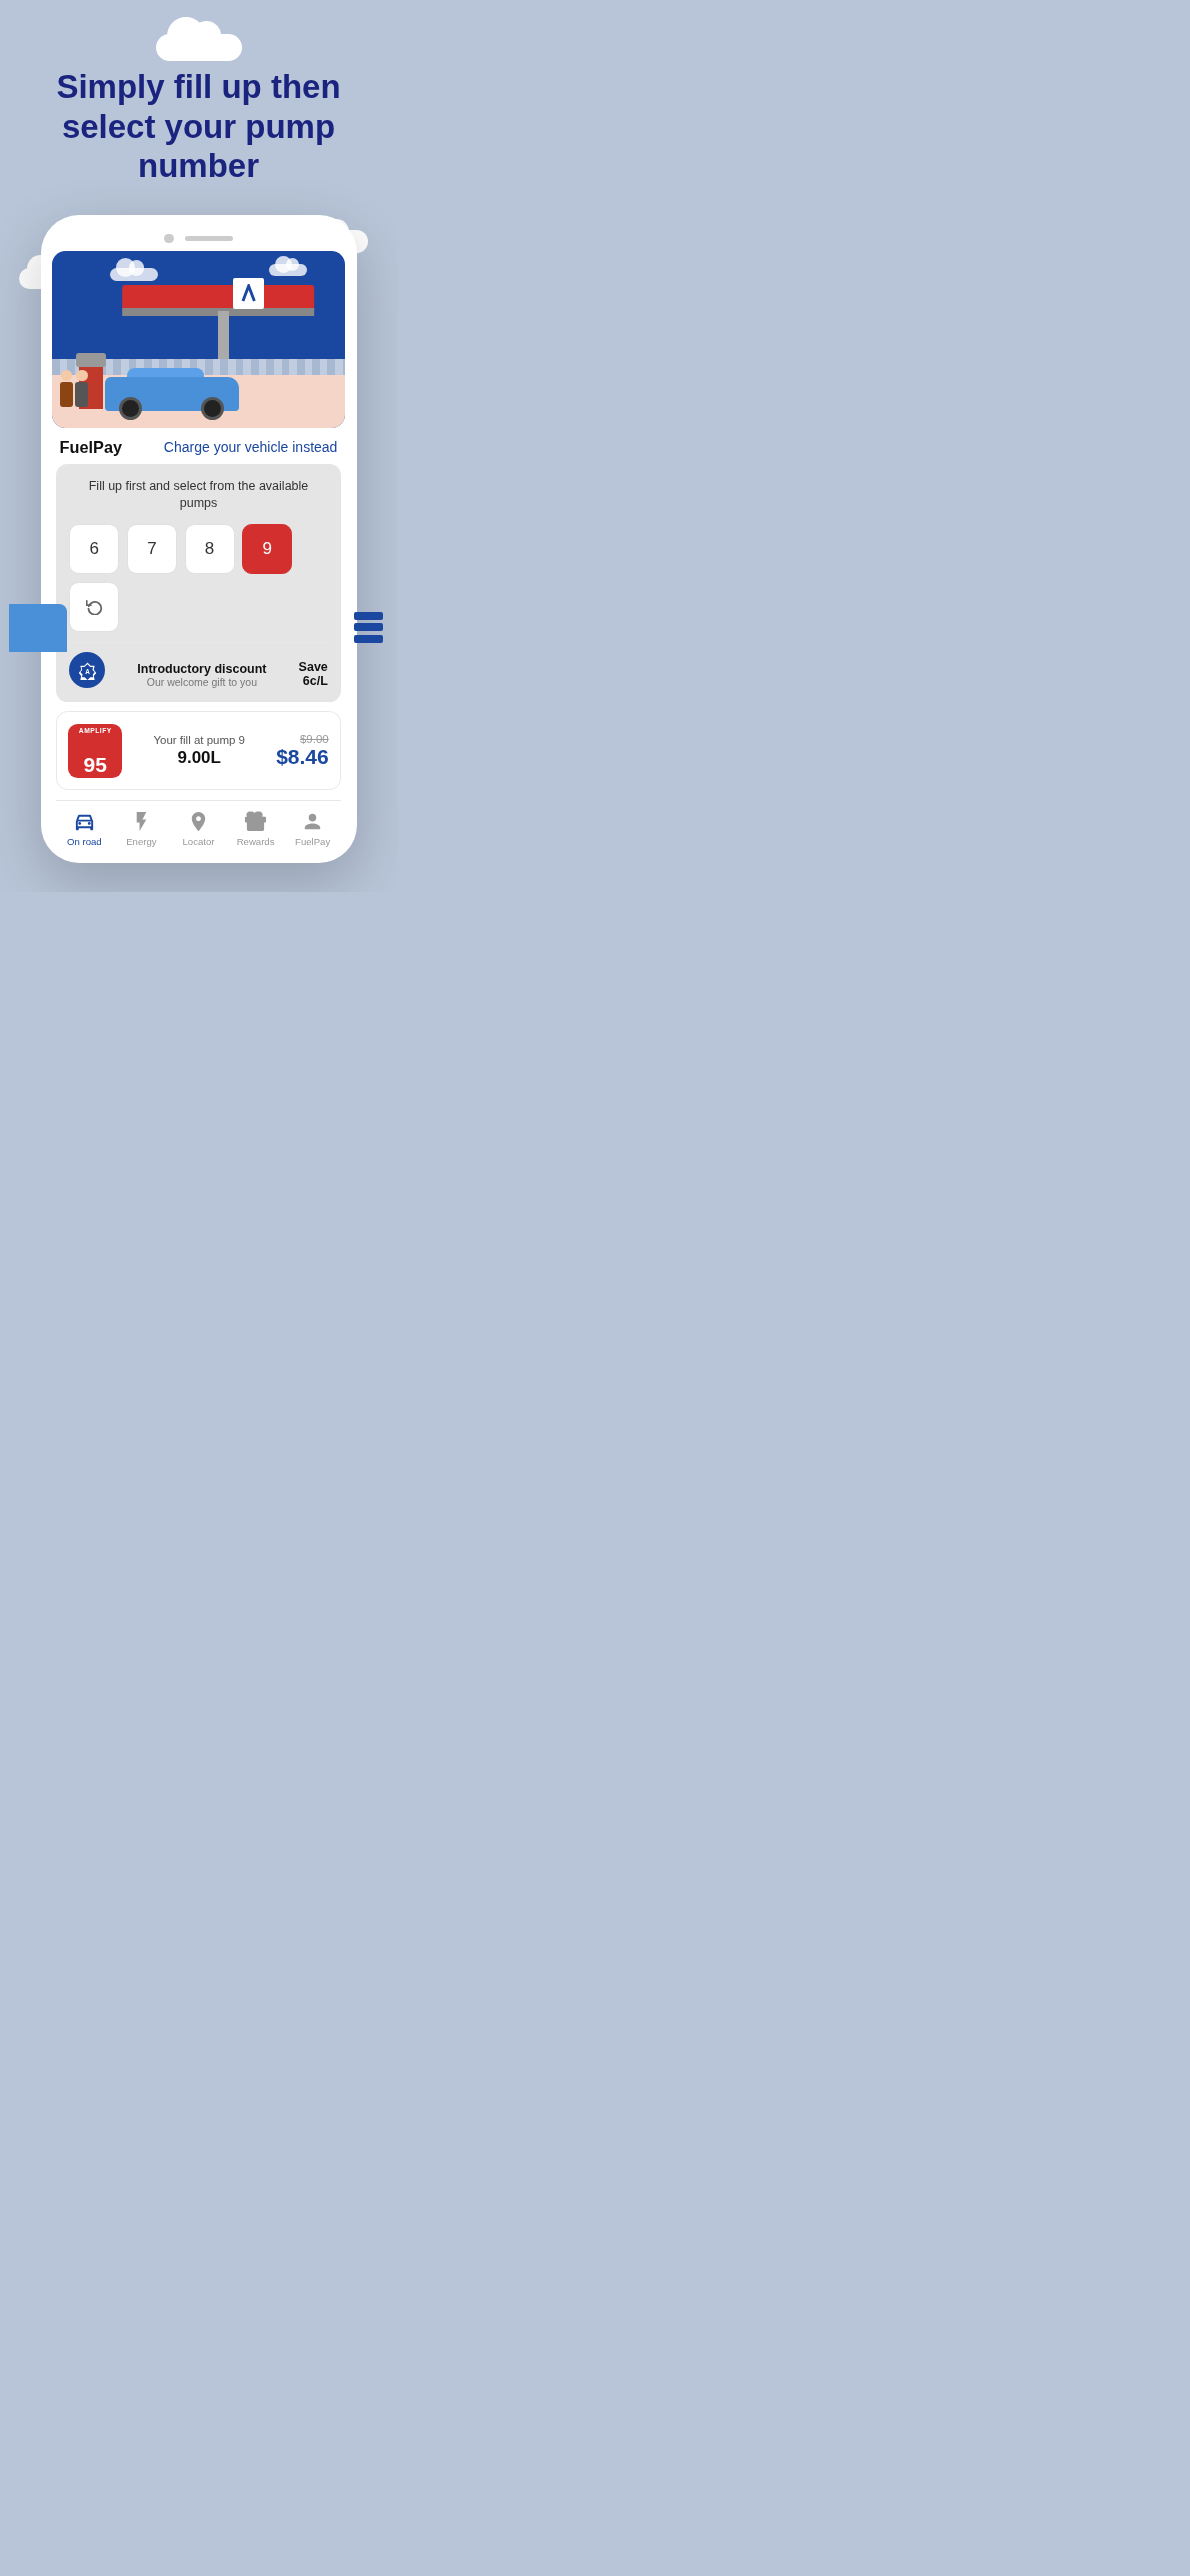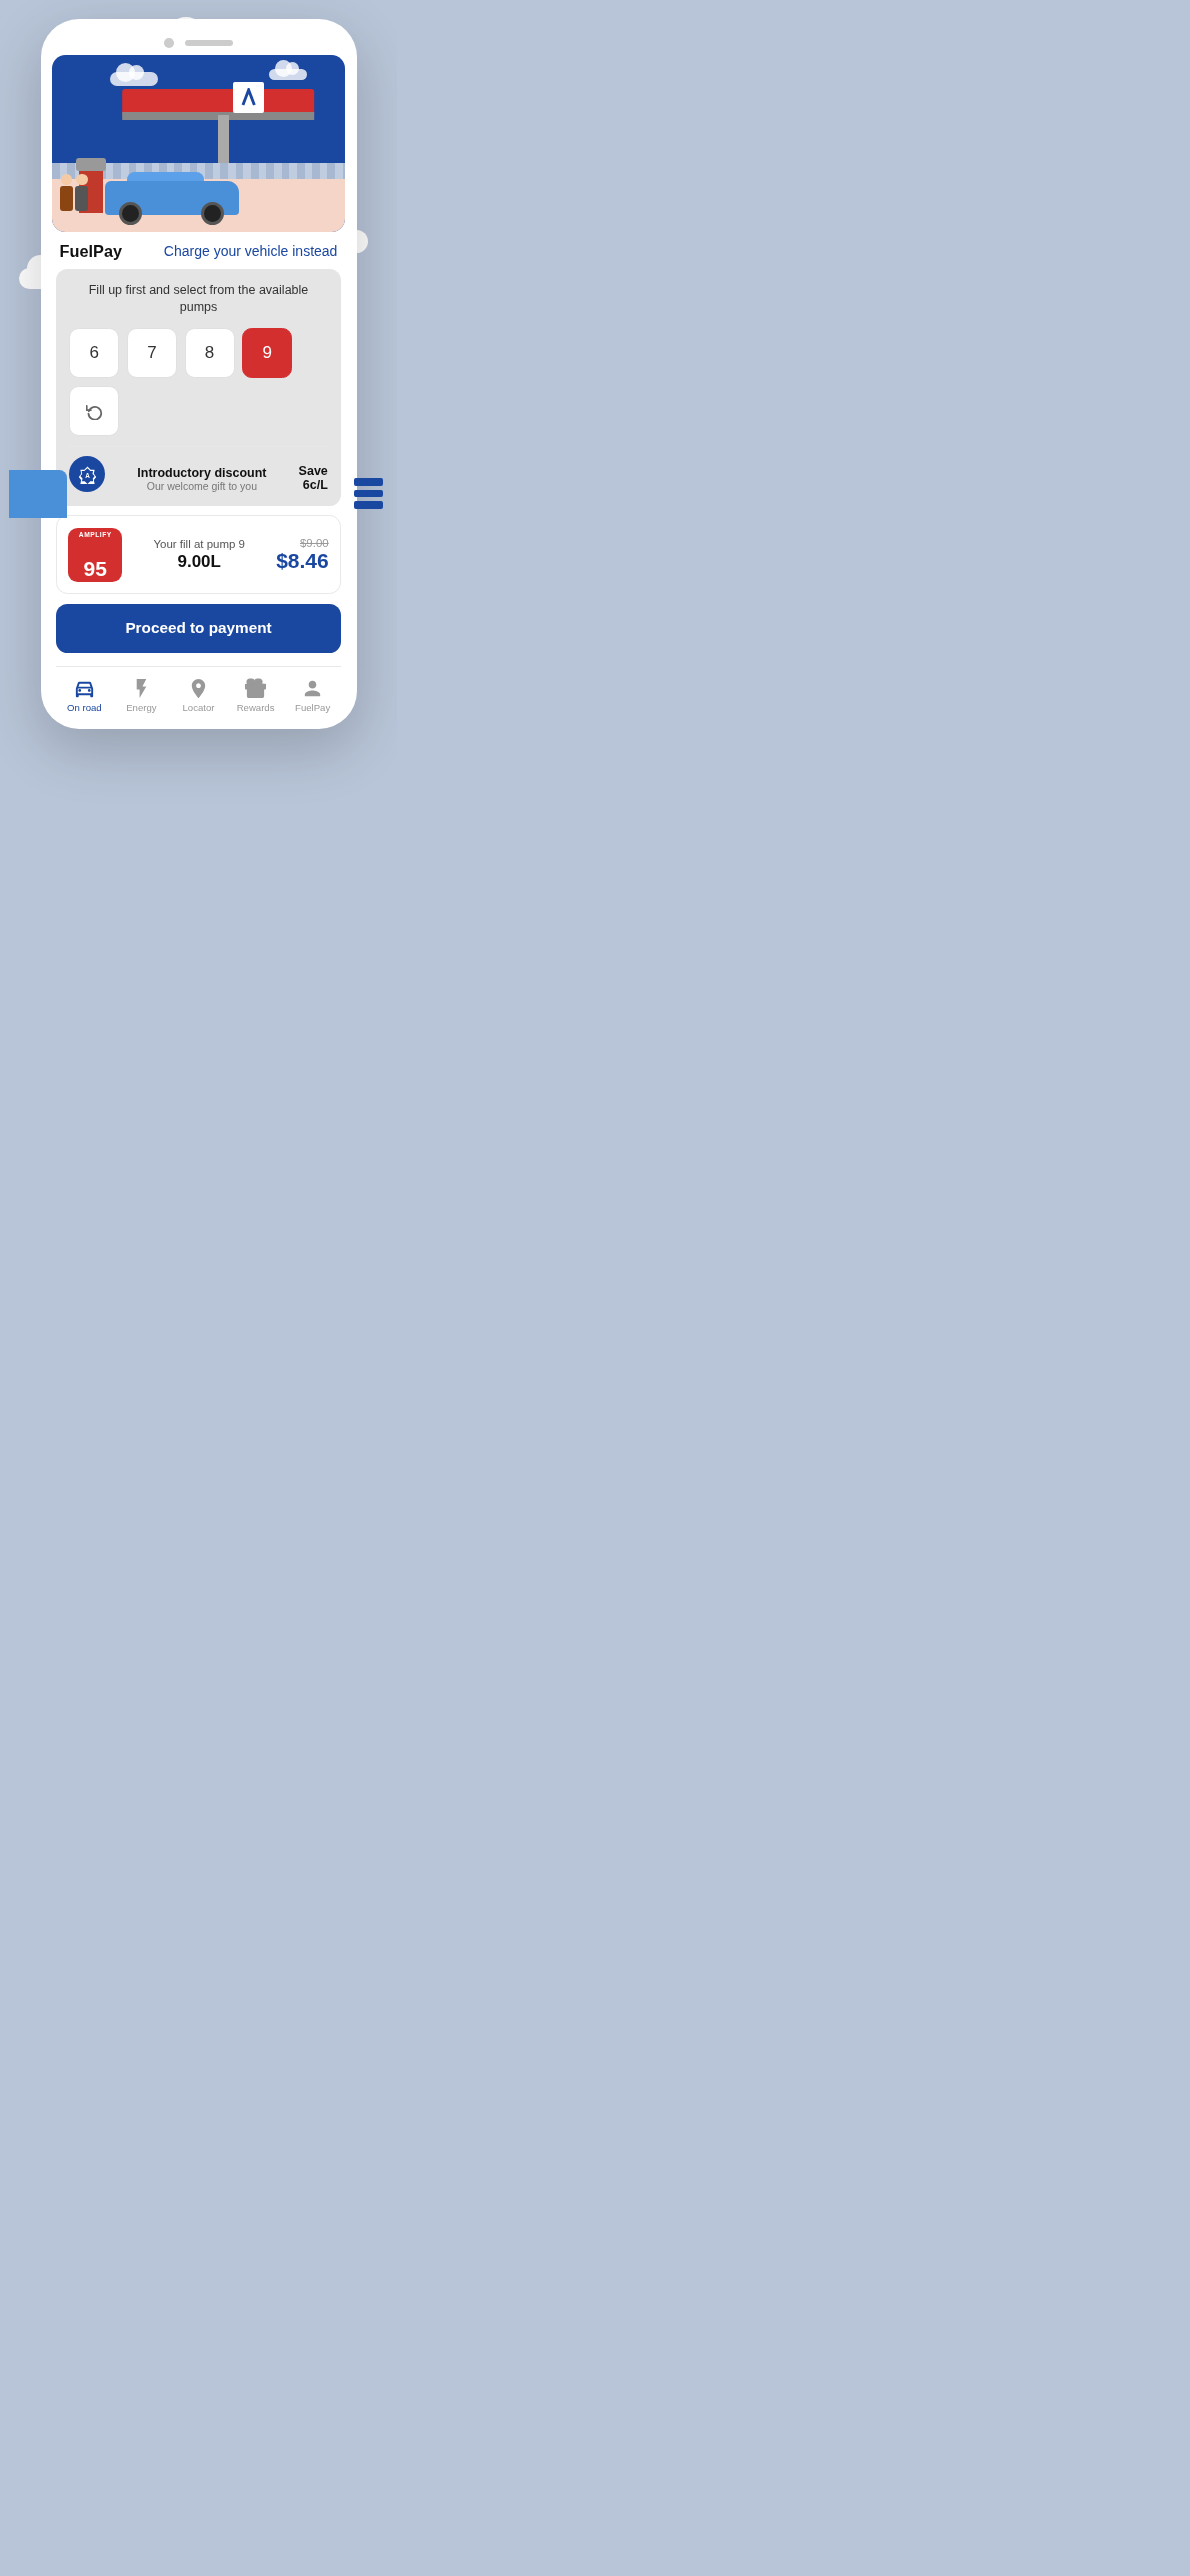--- a/index.html
+++ b/index.html
@@ -581,20 +581,21 @@
   </style>
 </head>
 <body>
 
 <div class="sky-section" style="position:relative; padding-top: 19px;">
 
   <div class="cloud cloud-top"></div>
   <div class="cloud cloud-left"></div>
   <div class="cloud cloud-right"></div>
 
+  <h1 class="hero-title">Simply fill up then select your pump number</h1>
 
   <div class="phone-wrapper">
     <div class="phone-mockup">
 
       <div class="phone-top">
         <div class="phone-camera"></div>
         <div class="phone-speaker"></div>
       </div>
 
       <div class="station-illustration">
@@ -692,21 +693,20 @@
             <div class="order-pump-label">Your fill at pump 9</div>
             <div class="order-volume">9.00L</div>
           </div>
           <div class="order-pricing">
             <div class="order-original-price">$9.00</div>
             <div class="order-final-price">$8.46</div>
           </div>
         </div>
 
         
-        <button class="proceed-btn">Proceed to payment</button>
 
         
         <nav class="bottom-nav">
 
           <div class="nav-item">
             <div class="nav-icon">
               <svg width="23" height="23" viewBox="0 0 24 24" class="nav-icon-svg active">
                 <path d="M18.92 6.01C18.72 5.42 18.16 5 17.5 5h-11c-.66 0-1.21.42-1.42 1.01L3 12v8c0 .55.45 1 1 1h1c.55 0 1-.45 1-1v-1h12v1c0 .55.45 1 1 1h1c.55 0 1-.45 1-1v-8l-2.08-5.99zM6.85 7h10.29l1.08 3.11H5.77L6.85 7zM19 17H5v-5h14v5zm-12-1.5c-.83 0-1.5-.67-1.5-1.5s.67-1.5 1.5-1.5 1.5.67 1.5 1.5-.67 1.5-1.5 1.5zm10 0c-.83 0-1.5-.67-1.5-1.5s.67-1.5 1.5-1.5 1.5.67 1.5 1.5-.67 1.5-1.5 1.5z"></path>
               </svg>
             </div>

